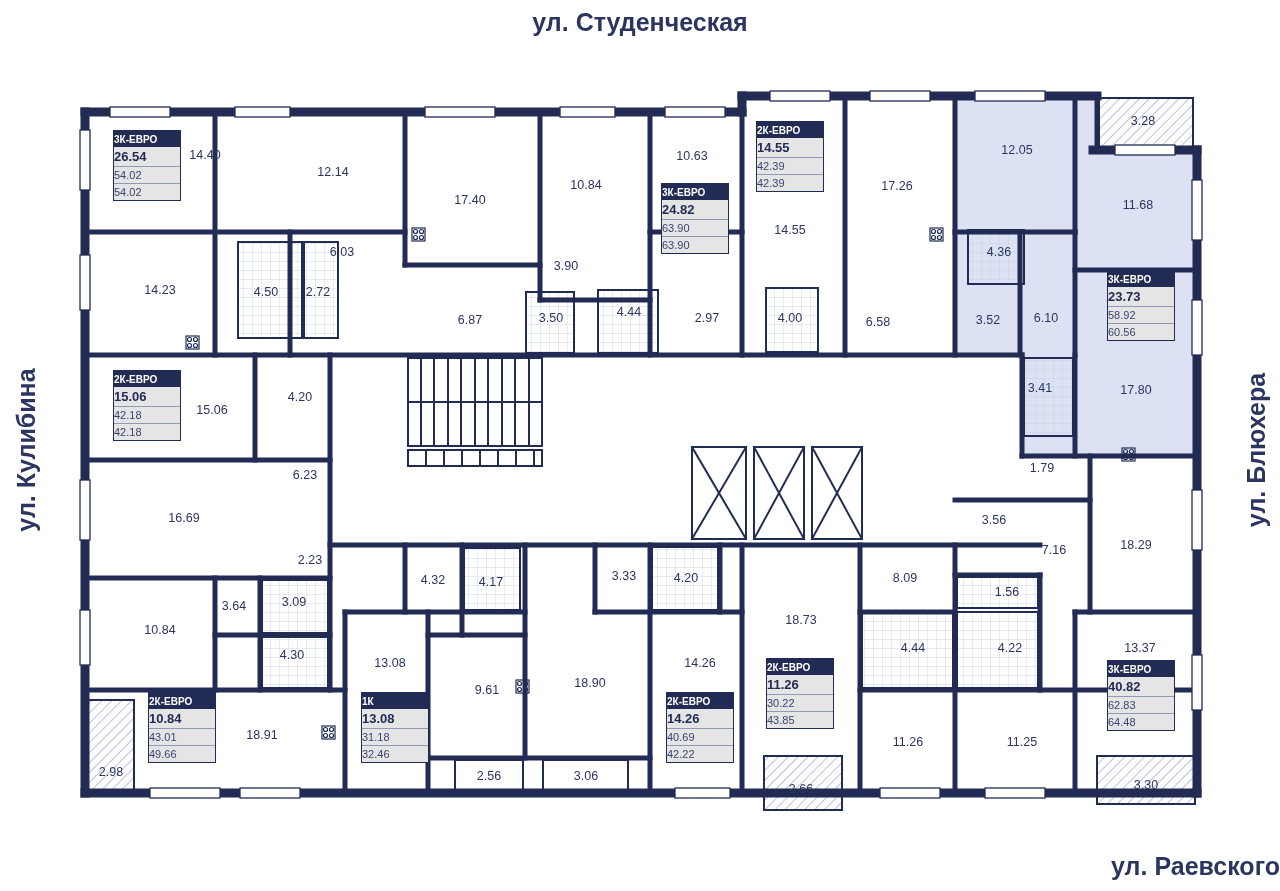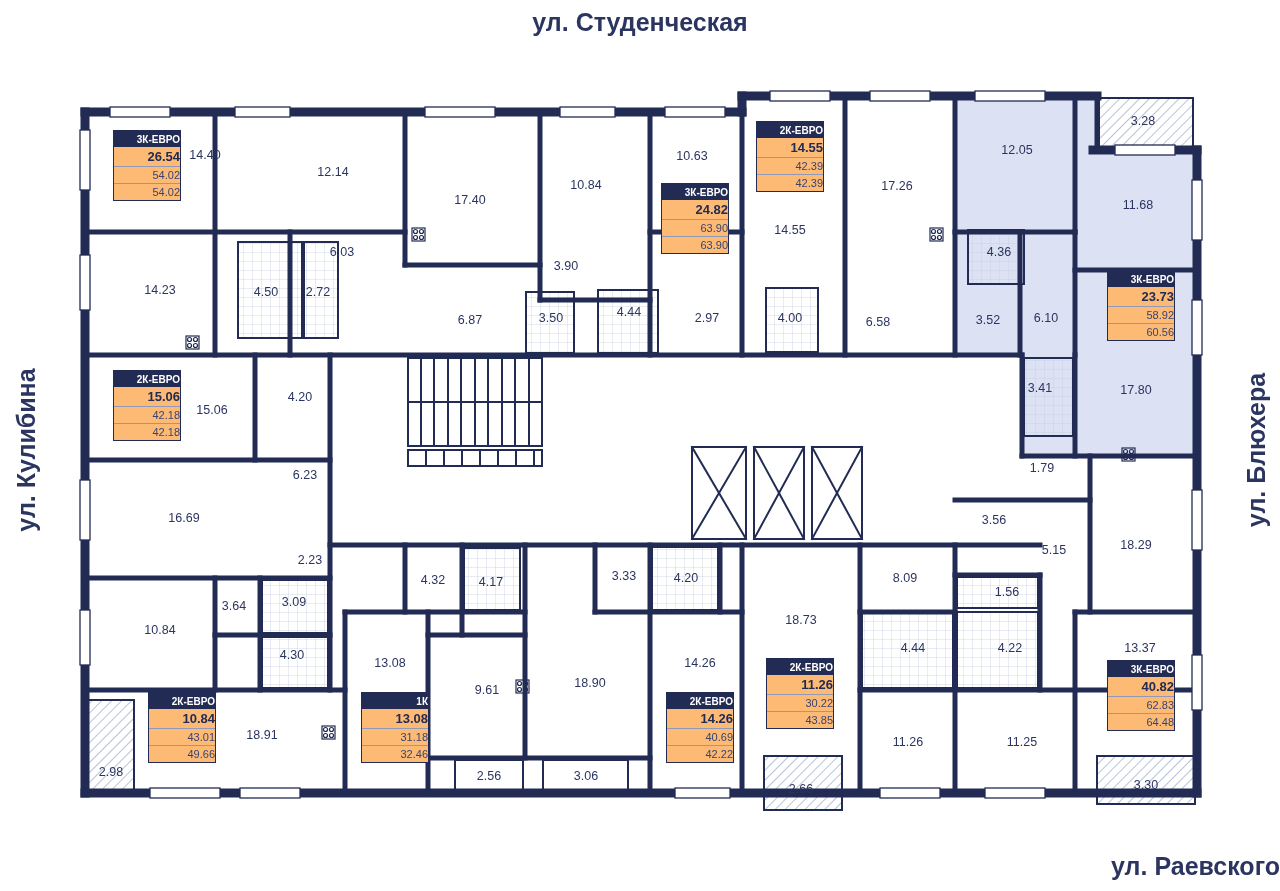--- a/index.html
+++ b/index.html
@@ -16,22 +16,22 @@
   .wi{stroke:#222b54;stroke-width:5;stroke-linecap:square}
   .wt{stroke:#222b54;stroke-width:2;fill:none;stroke-linecap:square}
   .fx{stroke:#222b54;stroke-width:1.2;fill:none}
   .tile{fill:url(#tile);stroke:#222b54;stroke-width:2}
   .hatch{fill:url(#diag);stroke:#222b54;stroke-width:2}
   .plainb{fill:#fff;stroke:#222b54;stroke-width:2}
   .win{fill:#fff;stroke:#222b54;stroke-width:1.3}
   .hl{fill:#dce2f3}
   .rl{position:absolute;z-index:4;transform:translate(-50%,-50%);
       font-size:12.5px;color:#2b3560;white-space:nowrap}
-  .card{position:absolute;z-index:5;width:66px;background:#fdba74;
-        border:1.5px solid #222b54;text-align:right}
+  .card{position:absolute;z-index:5;width:66px;background:#e5e5e5;
+        border:1.5px solid #222b54;text-align:left}
   .card .t{background:#222b54;color:#fff;font-size:10px;font-weight:bold;padding:2.5px 0}
   .card .m{font-size:13px;font-weight:bold;padding:2px 0;color:#222b54;
            border-bottom:1px solid #9099b8}
   .card .a{font-size:11px;padding:2px 0;color:#3a4370}
   .card .a + .a{border-top:1px solid #9099b8}
   .watermark{position:absolute;left:935px;top:700px;z-index:2;font-size:74px;
              font-weight:bold;color:#8e99b8;opacity:.18;letter-spacing:4px}
 </style>
 </head>
 <body>
@@ -265,21 +265,21 @@
   <span class="rl" style="left:1046px;top:318px">6.10</span>
   <span class="rl" style="left:212px;top:410px">15.06</span>
   <span class="rl" style="left:300px;top:397px">4.20</span>
   <span class="rl" style="left:1040px;top:388px">3.41</span>
   <span class="rl" style="left:1136px;top:390px">17.80</span>
   <span class="rl" style="left:1042px;top:468px">1.79</span>
   <span class="rl" style="left:305px;top:475px">6.23</span>
   <span class="rl" style="left:184px;top:518px">16.69</span>
   <span class="rl" style="left:310px;top:560px">2.23</span>
   <span class="rl" style="left:994px;top:520px">3.56</span>
-  <span class="rl" style="left:1054px;top:550px">5.15</span>
+  <span class="rl" style="left:1054px;top:550px">7.16</span>
   <span class="rl" style="left:1136px;top:545px">18.29</span>
   <span class="rl" style="left:234px;top:606px">3.64</span>
   <span class="rl" style="left:294px;top:602px">3.09</span>
   <span class="rl" style="left:160px;top:630px">10.84</span>
   <span class="rl" style="left:292px;top:655px">4.30</span>
   <span class="rl" style="left:433px;top:580px">4.32</span>
   <span class="rl" style="left:491px;top:582px">4.17</span>
   <span class="rl" style="left:624px;top:576px">3.33</span>
   <span class="rl" style="left:686px;top:578px">4.20</span>
   <span class="rl" style="left:801px;top:620px">18.73</span>

